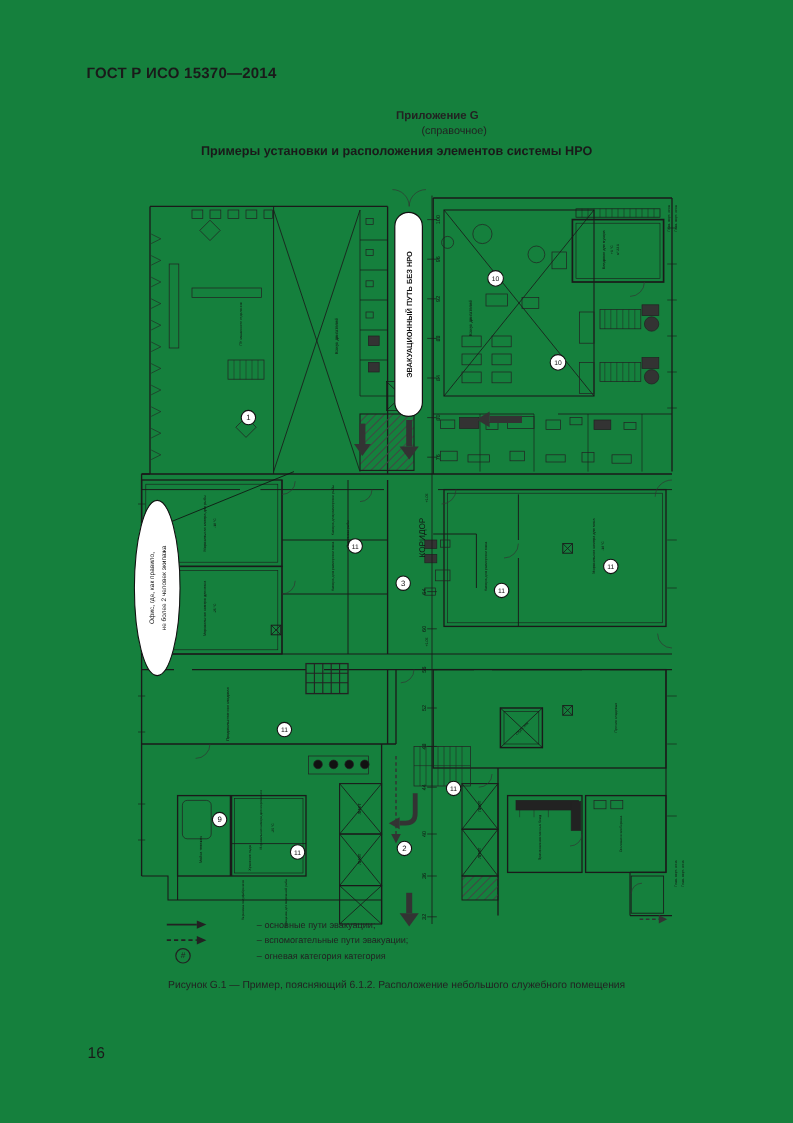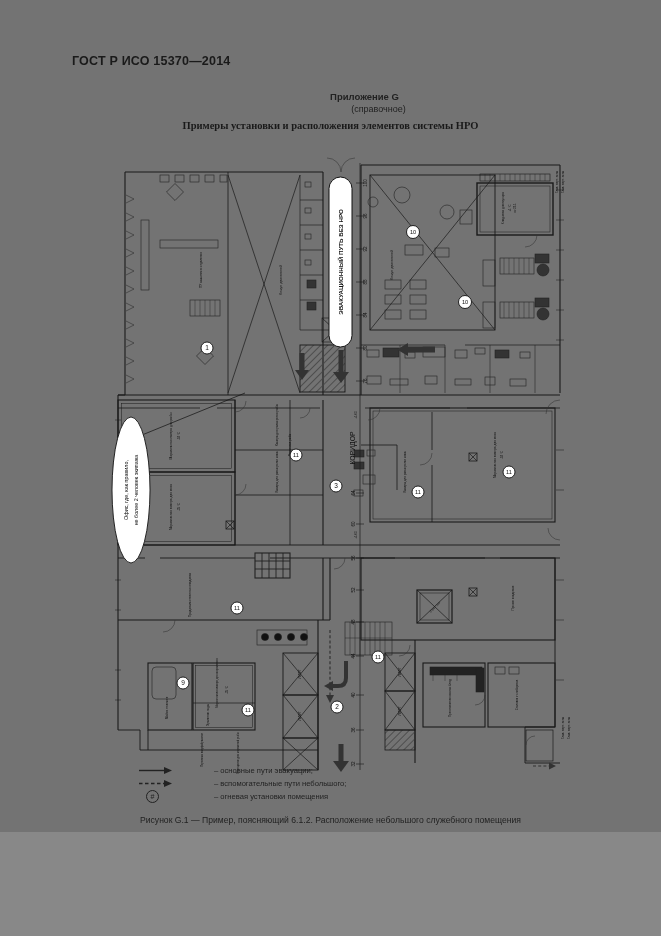--- a/index.html
+++ b/index.html
@@ -1,21 +1,21 @@
 <!DOCTYPE html>
 <html><head>
 <meta charset="utf-8">
 <style>
   html,body{margin:0;padding:0;background:#888;}
-  .page{position:relative;width:661px;height:832px;background:#737373;
+  .page{position:relative;width:661px;height:936px;background:#15803d;
         font-family:"Liberation Sans",sans-serif;color:#1a1a1a;overflow:hidden;}
   .hdr{position:absolute;left:72px;top:54px;font-size:12.5px;font-weight:bold;letter-spacing:.2px;}
   .app{position:absolute;left:0;width:661px;text-align:center;top:91px;font-size:9.5px;font-weight:bold;color:#222;margin-left:34px;}
   .appnote{position:absolute;left:0;width:661px;text-align:center;top:104px;font-size:9px;color:#222;padding-left:48px;}
-  .ttl{position:absolute;left:0;width:661px;text-align:center;top:120px;font-size:10.5px;font-weight:bold;font-family:Liberation Serif, serif;}
+  .ttl{position:absolute;left:0;width:661px;text-align:center;top:120px;font-size:10.5px;font-weight:bold;}
   .figwrap{position:absolute;left:105px;top:150px;width:470px;height:625px;}
   .legend{position:absolute;left:138px;top:764px;font-size:7.6px;color:#222;}
   .lrow{display:flex;align-items:center;height:13px;gap:36px;}
   .lsym{width:40px;display:flex;justify-content:flex-start;align-items:center;}
   .hashcirc{width:11px;height:11px;border:1px solid #222;border-radius:50%;
             display:flex;align-items:center;justify-content:center;font-size:7px;margin-left:8px;}
   .cap{position:absolute;left:0;width:661px;text-align:center;font-size:8.6px;color:#222;}
   .cap1{top:815px;} .cap2{top:829px;}
   .pgnum{position:absolute;left:73px;top:870px;font-size:13px;}
   svg text{fill:#111;}
@@ -399,25 +399,25 @@
       </span>
       <span>– основные пути эвакуации;</span>
     </div>
     <div class="lrow">
       <span class="lsym">
         <svg width="36" height="9">
             <line x1="1" y1="4.5" x2="26" y2="4.5" stroke="#222" stroke-width="1.4" stroke-dasharray="3.5,2.5"></line>
             <polygon points="26,1 26,8 34,4.5" fill="#222"></polygon>
           </svg>
       </span>
-      <span>– вспомогательные пути небольшого;</span>
+      <span>– вспомогательные пути эвакуации;</span>
     </div>
     <div class="lrow">
       <span class="lsym">
         <span class="hashcirc">#</span>
       </span>
-      <span>– огневая установки помещения</span>
+      <span>– огневая категория категория</span>
     </div>
   </div>
 
   <div class="cap cap1">Рисунок G.1 — Пример, поясняющий 6.1.2. Расположение небольшого служебного помещения</div>
   <div class="pgnum">16</div>
 </div>
 
 </body></html>

